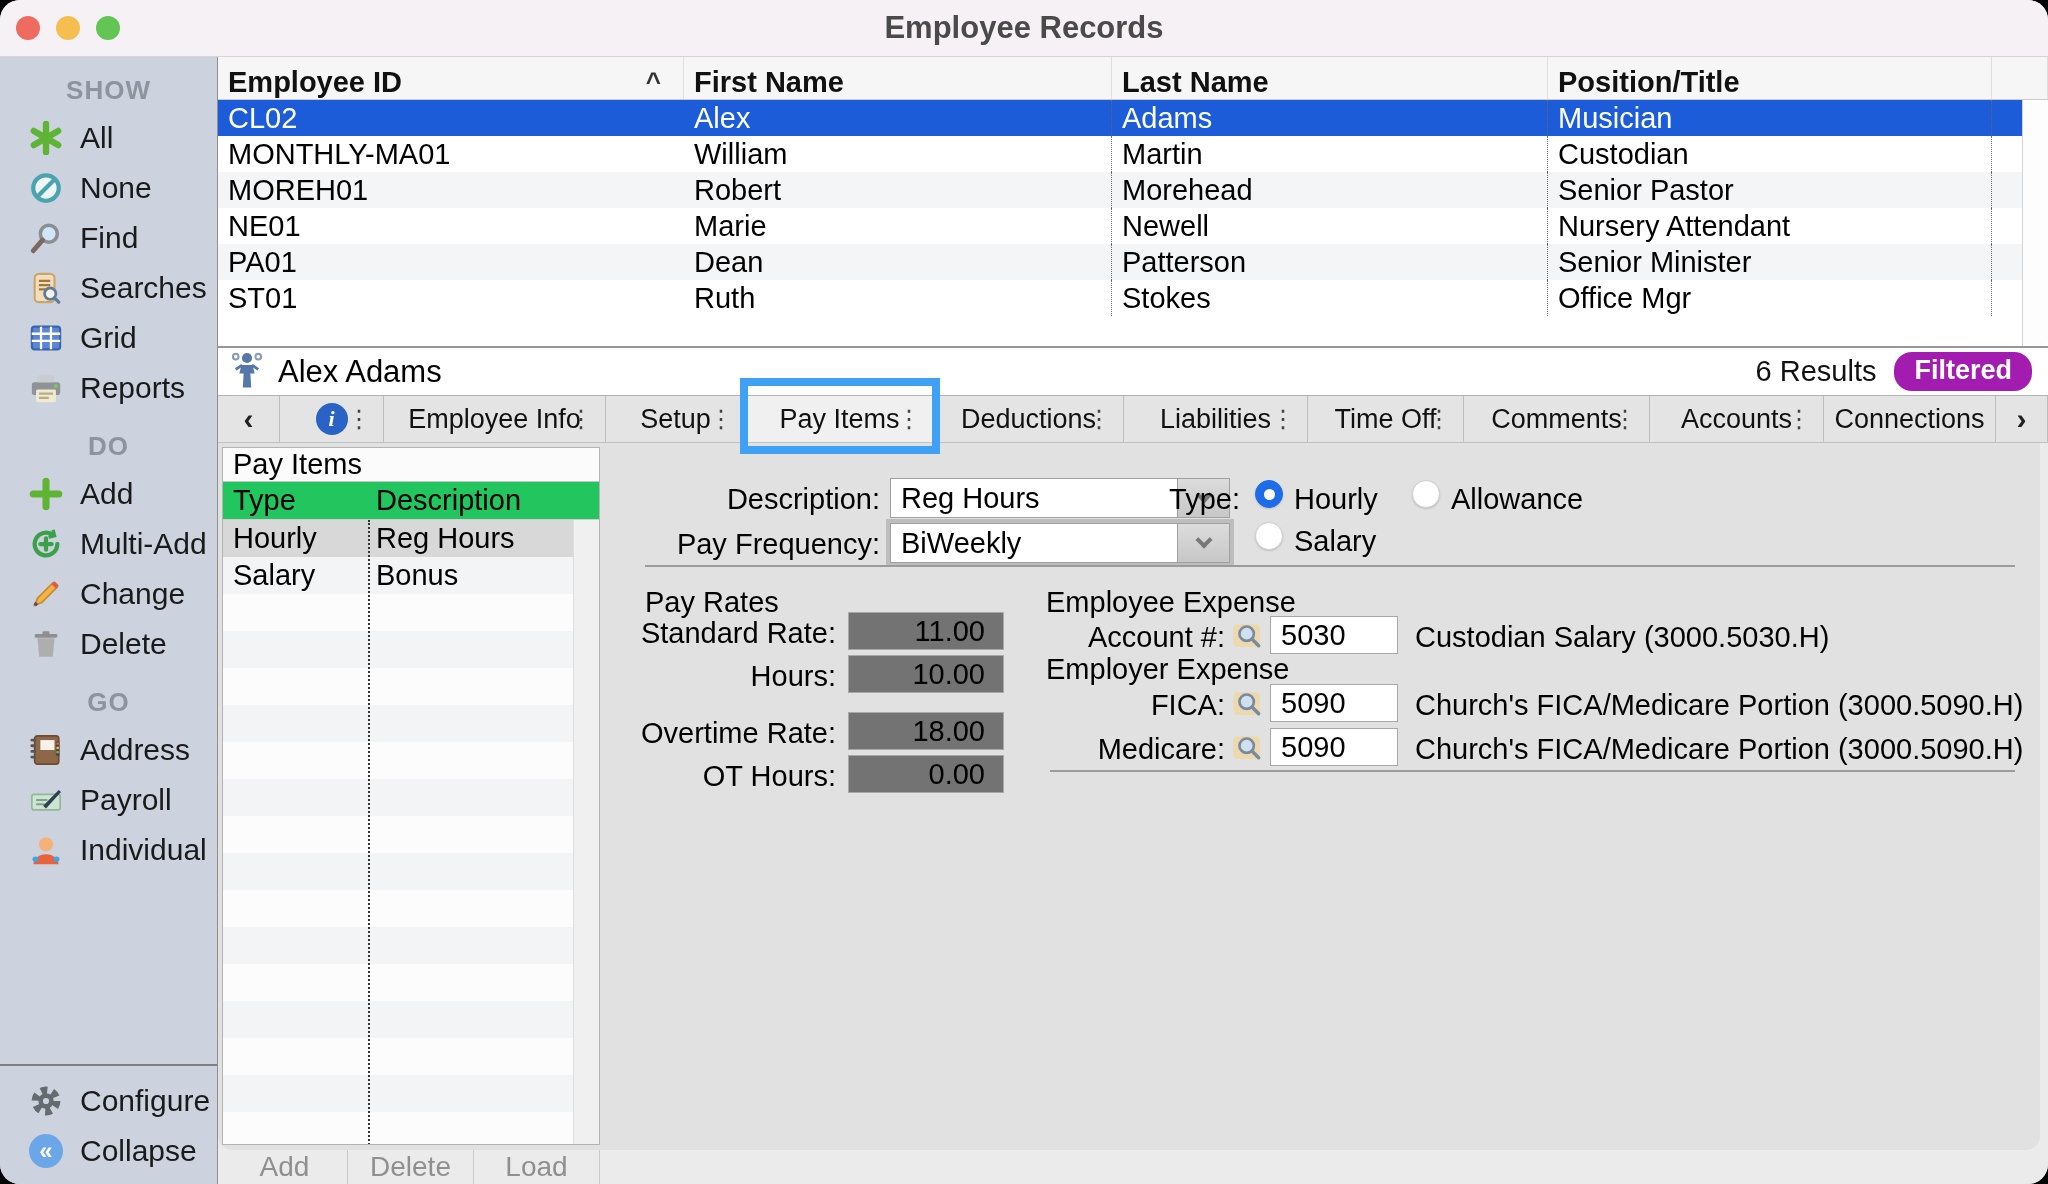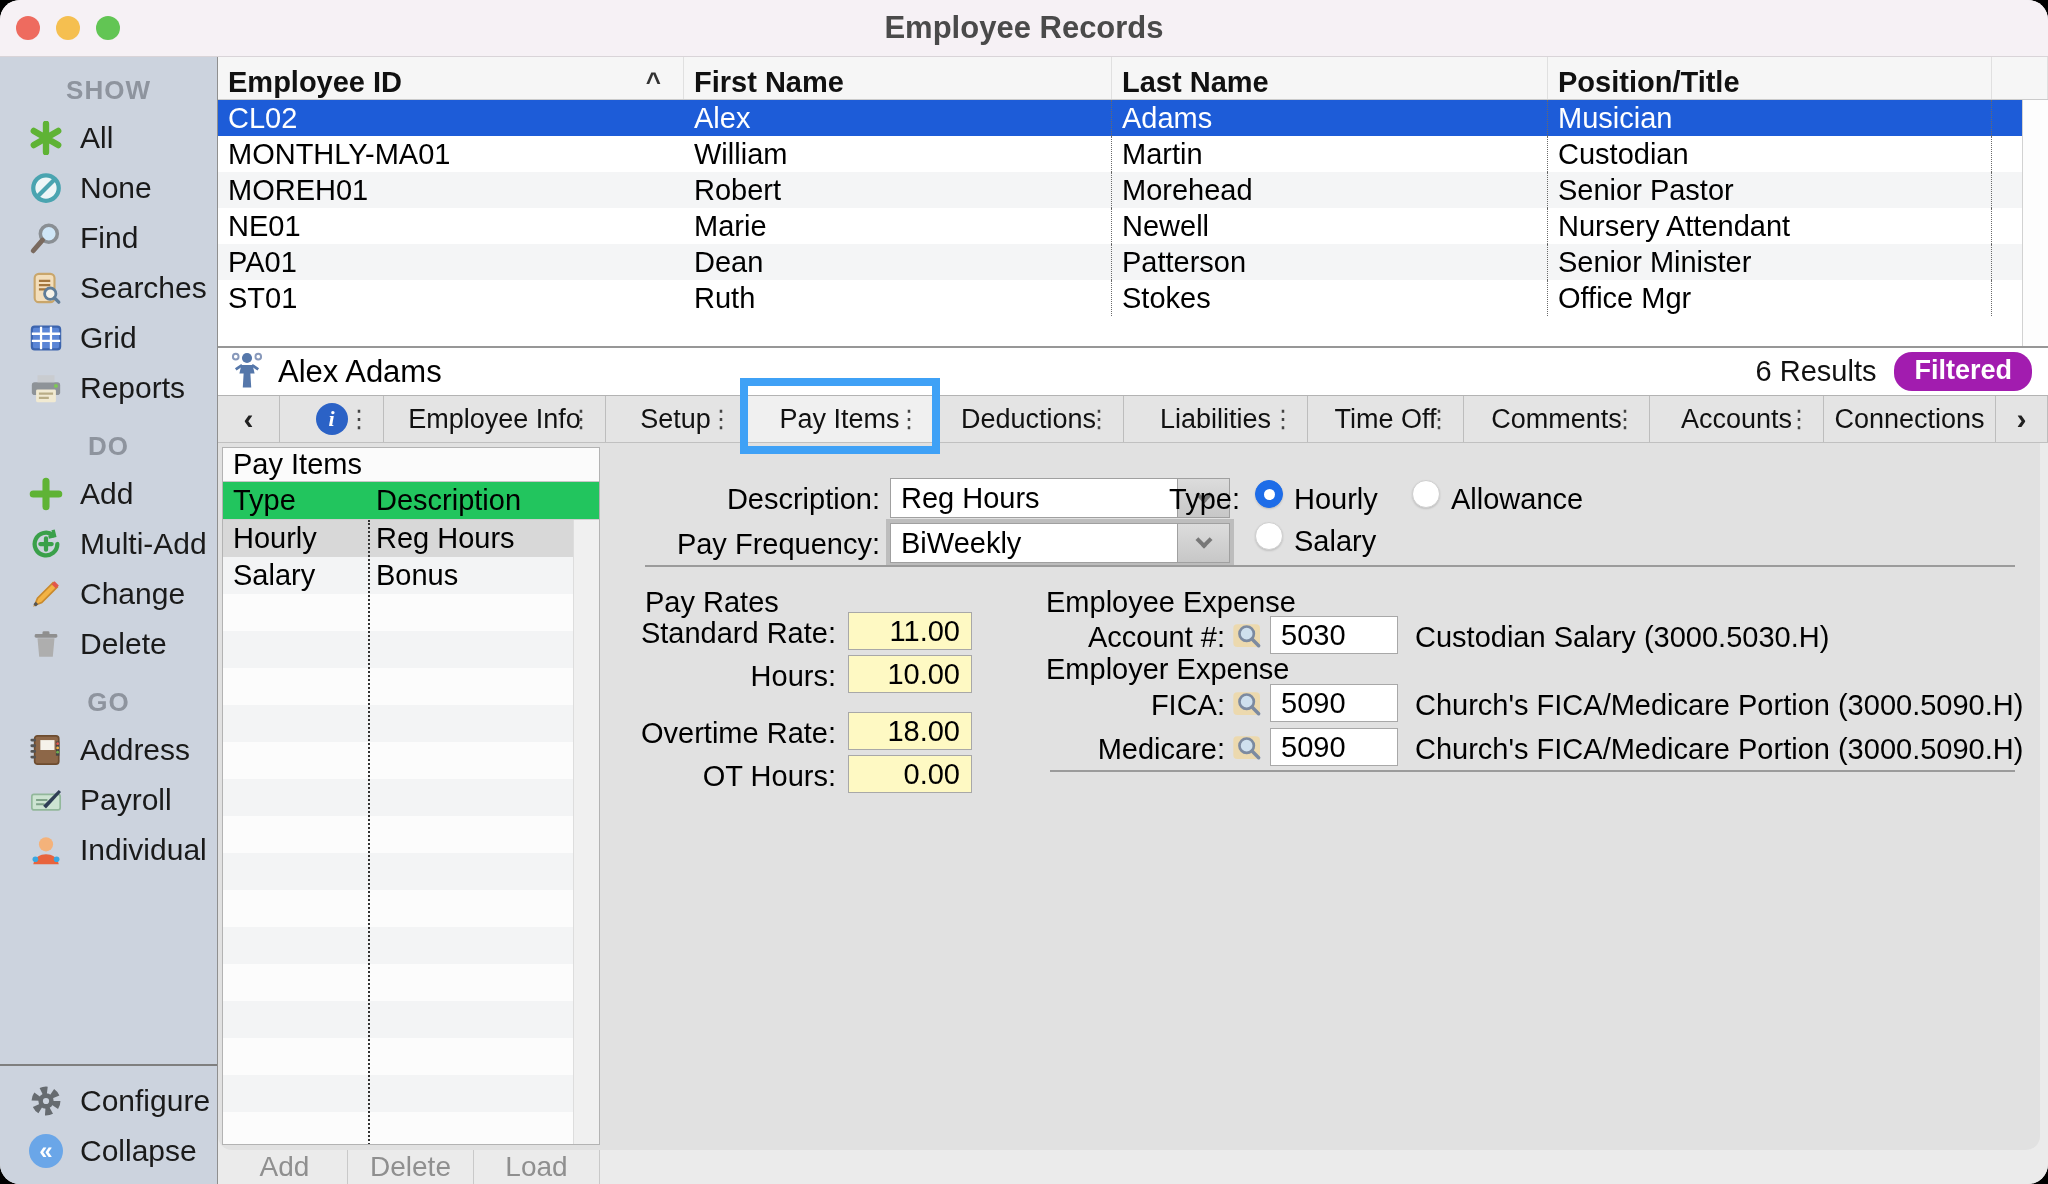--- a/index.html
+++ b/index.html
@@ -126,22 +126,22 @@
   .dropdown .btn { width:52px; background:linear-gradient(#dcdcdc,#c7c7c7); border-left:1px solid #a0a0a0;
     display:flex; align-items:center; justify-content:center; }
   .dropdown.framed { outline:4px solid #bdbdbd; }
   .chev-down { width:12px; height:12px; border-right:4px solid #777; border-bottom:4px solid #777;
     transform:rotate(45deg); margin-top:-6px; }
   .radio { position:absolute; width:28px; height:28px; border-radius:50%;
     background:#fff; border:1px solid #cfcfcf; box-shadow:0 1px 2px rgba(0,0,0,0.15); }
   .radio.on { background:#1d6ce8; border:1px solid #1d6ce8; display:flex; align-items:center; justify-content:center; }
   .radio.on::after { content:""; width:11px; height:11px; border-radius:50%; background:#fff; }
   .sep { position:absolute; height:2px; background:#9b9b9b; }
-  .numfield { position:absolute; width:124px; height:38px; background:#fef9c3; border:1px solid #a8a8a8;
-    display:flex; align-items:center; justify-content:flex-end; padding-right:11px; font-size:29px; }
+  .numfield { position:absolute; width:156px; height:38px; background:#737373; border:1px solid #a8a8a8;
+    display:flex; align-items:center; justify-content:flex-end; padding-right:18px; font-size:29px; }
   .acctfield { position:absolute; width:128px; height:38px; background:#fff; border:1px solid #a8a8a8;
     display:flex; align-items:center; padding-left:10px; font-size:29px; }
   .lookup { position:absolute; width:32px; height:30px; }
 
   
   #segmented { position:absolute; left:1130px; top:1132px; height:42px; display:flex;
     border-radius:10px; box-shadow:0 1px 3px rgba(0,0,0,0.2); overflow:hidden; border:1px solid #d2d2d2; }
   #segmented .seg { display:flex; align-items:center; justify-content:center; font-size:29px; padding:0 26px; }
   #segmented .seg.active { background:#6f9ff1; color:#fff; }
   #segmented .seg.idle { background:#fff; color:#111; }

